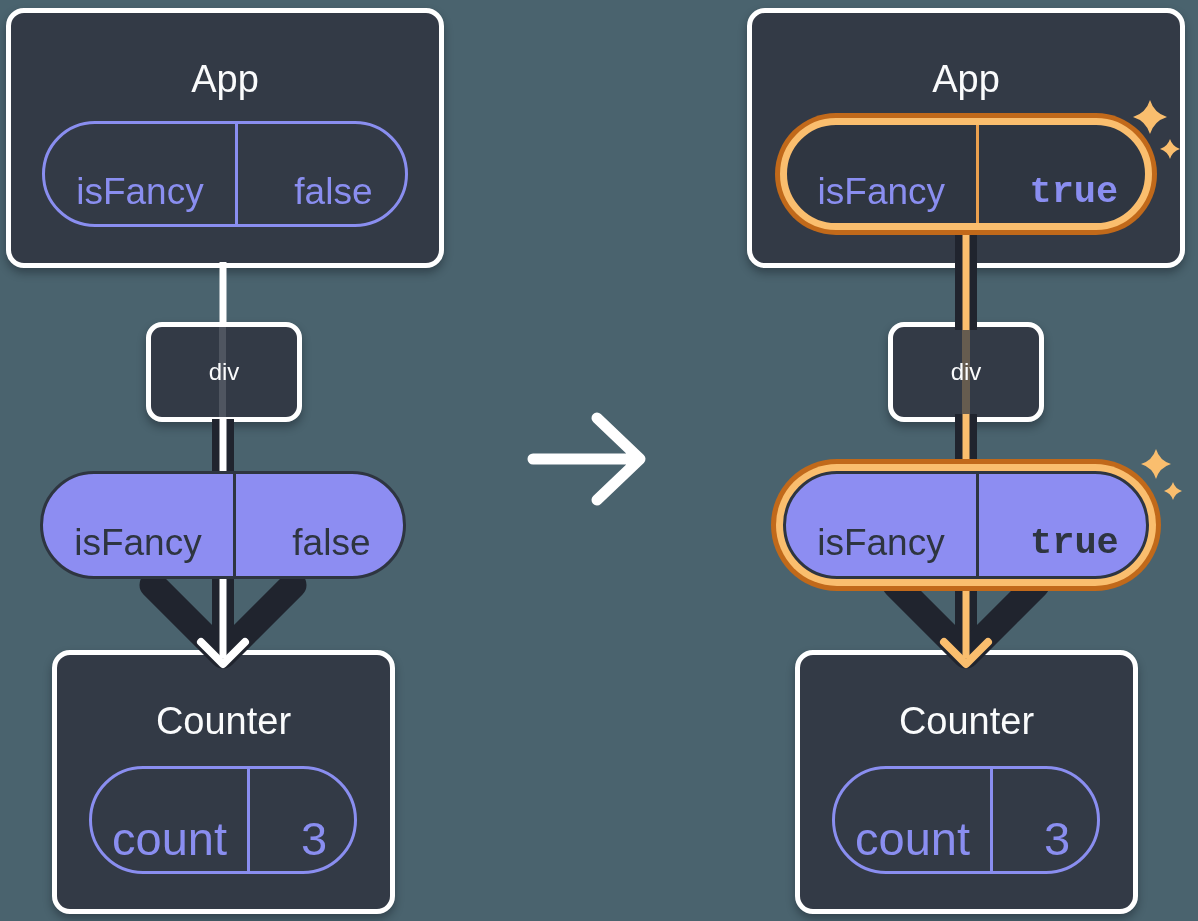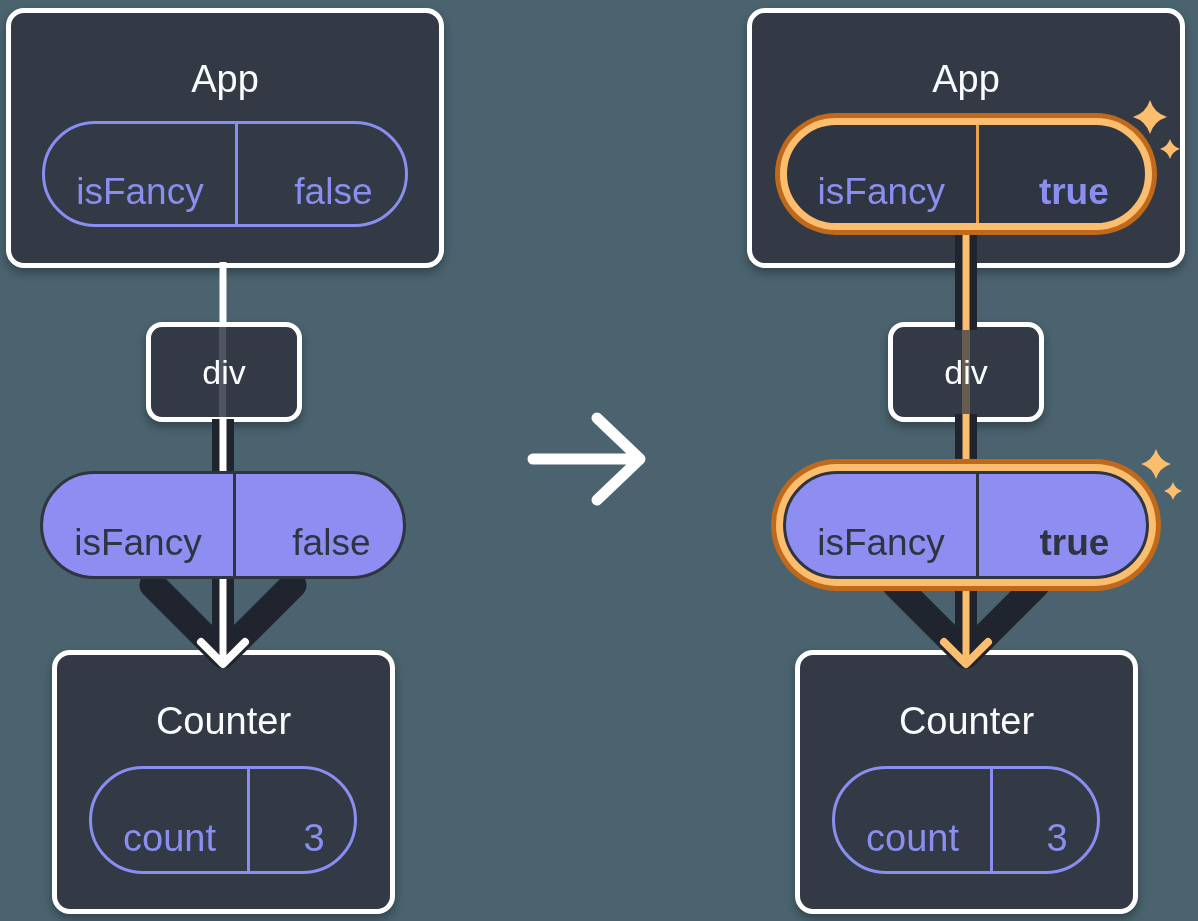--- a/index.html
+++ b/index.html
@@ -31,39 +31,39 @@
   .divbox       { display:block; }
   .div-left     { left:146px; top:322px; width:156px; height:100px; border-radius:16px; }
   .div-right    { left:888px; top:322px; width:156px; height:100px; border-radius:16px; }
   .counter-left { left:52px;  top:650px; width:343px; height:264px; }
   .counter-right{ left:795px; top:650px; width:343px; height:264px; }
   .app-title     { margin-top:44px; }
   .counter-title { margin-top:44px; }
   .div-label {
     position:absolute; left:0; right:0; top:0; bottom:0;
     display:flex; align-items:center; justify-content:center;
-    color:var(--white_text); font-size:34px;
+    color:var(--white_text); font-size:24px;
   }
   .div-stripe { position:absolute; top:0; bottom:0; }
   .div-stripe.white  { left:68px; width:7px; background:rgba(255,255,255,0.14); }
   .div-stripe.orange { left:69px; width:8px; background:rgba(250,190,110,0.26); }
 
   .pill {
     position:absolute; box-sizing:border-box; z-index:3;
     display:flex; align-items:stretch;
   }
   .pill .cell {
     display:flex; align-items:center; justify-content:center;
     font-size:37px;
     margin-top:36px;
   }
   .pill .cell.name  { flex-basis:57%; }
   .pill .cell.value { flex-basis:43%;padding-left:24px; }
   .pill .divider { width:3px; flex:none; }
-  .bold { font-weight:700; }
+  .bold { font-weight:700;font-family:Liberation Mono, monospace; }
 
   .pill-app-left {
     left:42px; top:121px; width:366px; height:106px; border-radius:53px;
     border:3px solid var(--purple); color:var(--purple);
   }
   .pill-app-left .divider { background:var(--purple); }
 
   .pill-app-right {
     left:780px; top:118px; width:372px; height:112px; border-radius:56px;
     background:var(--box_fill_deep);
@@ -87,21 +87,21 @@
   .pill-mid-left .divider, .pill-mid-right .divider { background:var(--dark_text); }
 
   .pill-counter-left, .pill-counter-right {
     top:766px; width:268px; height:108px; border-radius:54px;
     border:3px solid var(--purple); color:var(--purple);
   }
   .pill-counter-left  { left:89px; }
   .pill-counter-right { left:832px; }
   .pill-counter-left .cell.name,  .pill-counter-right .cell.name  { flex-basis:66%; }
   .pill-counter-left .cell.value, .pill-counter-right .cell.value { flex-basis:34%; }
-  .pill-counter-left .cell, .pill-counter-right .cell { font-size:38px; }
+  .pill-counter-left .cell, .pill-counter-right .cell { font-size:47px; }
   .pill-counter-left .divider, .pill-counter-right .divider { background:var(--purple); }
 
   svg.overlay { position:absolute; left:0; top:0; z-index:2; pointer-events:none; }
   svg.topmost { position:absolute; left:0; top:0; z-index:4; pointer-events:none; }
   .line-dark   { stroke:var(--arrow_dark); stroke-width:22px; fill:none; }
   .chev-dark   { stroke:var(--arrow_dark); stroke-width:27px; fill:none;
                  stroke-linecap:round; stroke-linejoin:round; }
   .line-white  { stroke:#FFFFFF; stroke-width:7px; fill:none; }
   .head-white  { stroke:#FFFFFF; stroke-width:8px; fill:none;
                  stroke-linecap:round; stroke-linejoin:round; }

